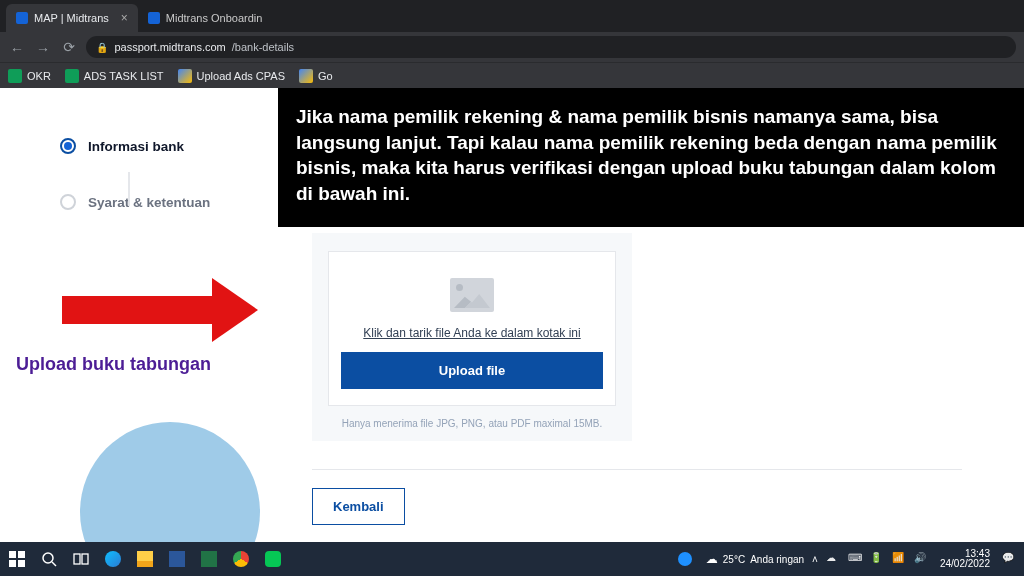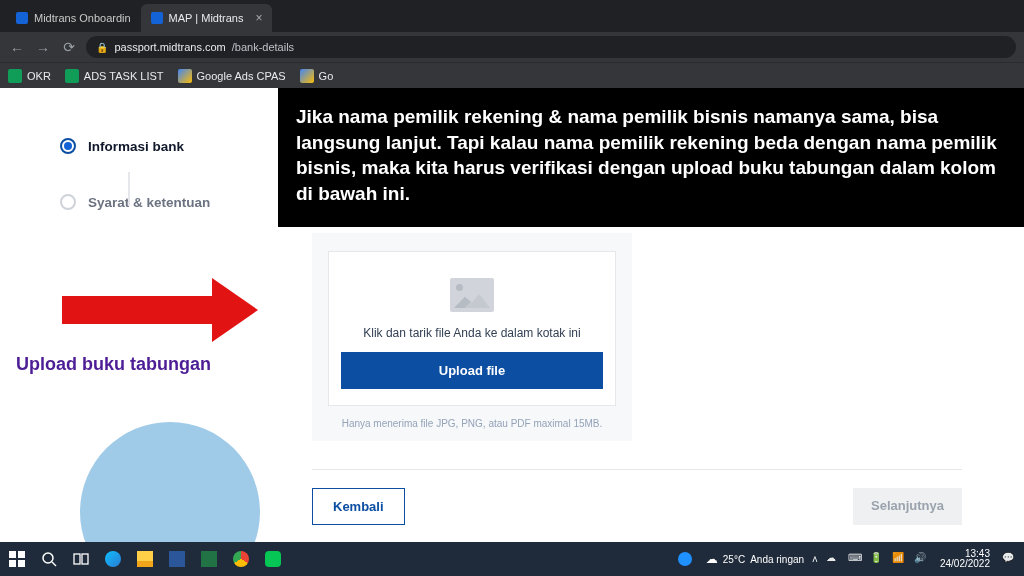--- a/index.html
+++ b/index.html
@@ -39,48 +39,48 @@
   .main { position:absolute; left:280px; right:26px; top:0; bottom:0; }
   .inforow { display:flex; align-items:center; gap:8px; font-size:11.5px; color:#334155; margin-top:92px; margin-left:32px;}
   .info-ic { width:14px;height:14px;border-radius:50%;background:#1463d6;color:#fff;font-size:10px;display:flex;align-items:center;justify-content:center;font-weight:700;}
   .checkrow { display:flex; align-items:flex-start; gap:8px; font-size:12px; color:#0f172a; margin-top:10px; margin-left:32px; font-weight:600;}
   .chk { width:14px;height:14px;background:#1463d6;border-radius:2px;display:flex;align-items:center;justify-content:center;color:#fff;font-size:10px;flex:0 0 14px;margin-top:1px;}
   .dropzone { margin:14px 0 0 32px; width:320px; background:#f6f8fa; padding:18px 16px 12px 16px;}
   .dz-inner { background:#fff; border:1px solid #e5e7eb; padding:20px 12px 16px 12px; text-align:center;}
   .img-ph { width:44px;height:34px;margin:6px auto 14px auto;background:#d1d5db;position:relative;border-radius:2px;}
   .img-ph::before{content:"";position:absolute;left:6px;top:6px;width:7px;height:7px;border-radius:50%;background:#b6bcc4;}
   .img-ph::after{content:"";position:absolute;left:4px;bottom:4px;right:4px;height:14px;background:linear-gradient(135deg,#b6bcc4 0 50%, #c4c9d0 50% 100%); clip-path:polygon(0 100%,30% 20%,50% 60%,70% 0,100% 100%);}
-  .dz-text { font-size:12px; color:#334155; margin-bottom:12px;}
+  .dz-text { font-size:12px; color:#334155; margin-bottom:12px;text-decoration:underline;}
   .upload-btn { background:#0b4ea2; color:#fff; font-weight:700; font-size:13px; padding:11px 0; cursor:pointer;}
   .hint { font-size:10px; color:#94a3b8; text-align:center; margin-top:12px;}
   .divider { margin:28px 0 18px 32px; border-top:1px solid #e5e7eb; width:650px;}
   .btnrow { display:flex; justify-content:space-between; margin-left:32px; width:650px;}
   .btn-outline { border:1.5px solid #0b4ea2; color:#0b4ea2; font-weight:700; font-size:13px; padding:10px 20px; background:#fff; cursor:pointer;}
   .btn-next { background:#eef0f2; color:#9aa3ad; font-weight:700; font-size:13px; padding:10px 18px; cursor:default;}
   
   .taskbar { position:absolute; left:0; right:0; bottom:0; height:34px; background:#1f2a3a; display:flex; align-items:center; color:#fff; font-size:10px;}
   .tb-left { display:flex; align-items:center; gap:2px; padding-left:2px;}
   .tb-ic { width:30px; height:34px; display:flex; align-items:center; justify-content:center;}
   .tb-ic svg, .tb-ic .sq { width:16px; height:16px; }
   .tb-right { margin-left:auto; display:flex; align-items:center; gap:8px; padding-right:8px;}
   .tray-ic { width:14px;height:14px; opacity:.9;}
   .clock { text-align:right; line-height:1.05; font-size:10px; padding:0 4px;}
 </style>
 </head>
 <body>
 
 <div class="tabstrip">
-  <div class="tab">
-    <span class="favicon" style="background:#1463d6"></span>
-    <span>Midtrans Onboardin</span>
-  </div>
   <div class="tab active">
     <span class="favicon" style="background:#1463d6"></span>
     <span>MAP | Midtrans</span>
     <span class="close">×</span>
+  </div>
+  <div class="tab">
+    <span class="favicon" style="background:#1463d6"></span>
+    <span>Midtrans Onboardin</span>
   </div>
 </div>
 
 <div class="addrrow">
   <div class="nav-icn">←</div>
   <div class="nav-icn">→</div>
   <div class="nav-icn">⟳</div>
   <div class="omnibox">
     <span class="lock">🔒</span>
     <span class="dom">passport.midtrans.com</span>
@@ -92,21 +92,21 @@
   <div class="bm">
       <span class="ic" style="background:#0f9d58"></span>
       <span>OKR</span>
     </div>
   <div class="bm">
       <span class="ic" style="background:#0f9d58"></span>
       <span>ADS TASK LIST</span>
     </div>
   <div class="bm">
       <span class="ic" style="background:linear-gradient(135deg,#4285f4,#fbbc05)"></span>
-      <span>Google Ads CPAS</span>
+      <span>Upload Ads CPAS</span>
     </div>
   <div class="bm">
       <span class="ic" style="background:linear-gradient(135deg,#4285f4,#fbbc05)"></span>
       <span>Go</span>
     </div>
 </div>
 
 <div class="page">
 
   <div class="caption">Jika nama pemilik rekening &amp; nama pemilik bisnis namanya sama, bisa langsung lanjut. Tapi kalau nama pemilik rekening beda dengan nama pemilik bisnis, maka kita harus verifikasi dengan upload buku tabungan dalam kolom di bawah ini.</div>
@@ -146,21 +146,20 @@
         <div class="dz-text">Klik dan tarik file Anda ke dalam kotak ini</div>
         <div class="upload-btn">Upload file</div>
       </div>
       <div class="hint">Hanya menerima file JPG, PNG, atau PDF maximal 15MB.</div>
     </div>
 
     <div class="divider"></div>
 
     <div class="btnrow">
       <div class="btn-outline">Kembali</div>
-      <div class="btn-next">Selanjutnya</div>
     </div>
   </div>
 </div>
 
 <div class="taskbar">
   <div class="tb-left">
     <div class="tb-ic">
         <svg viewBox="0 0 16 16">
           <rect x="0" y="0" width="7" height="7" fill="#fff"></rect>
           <rect x="9" y="0" width="7" height="7" fill="#fff"></rect>

